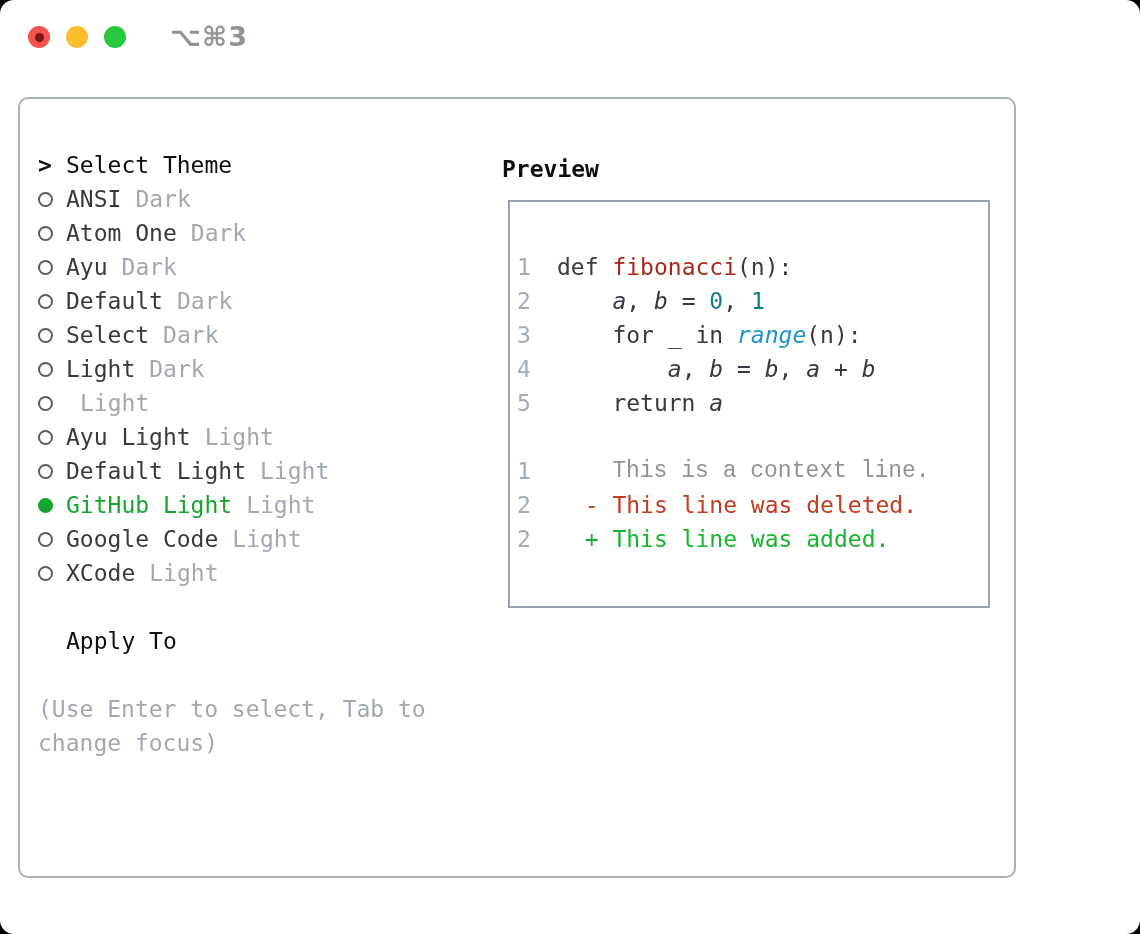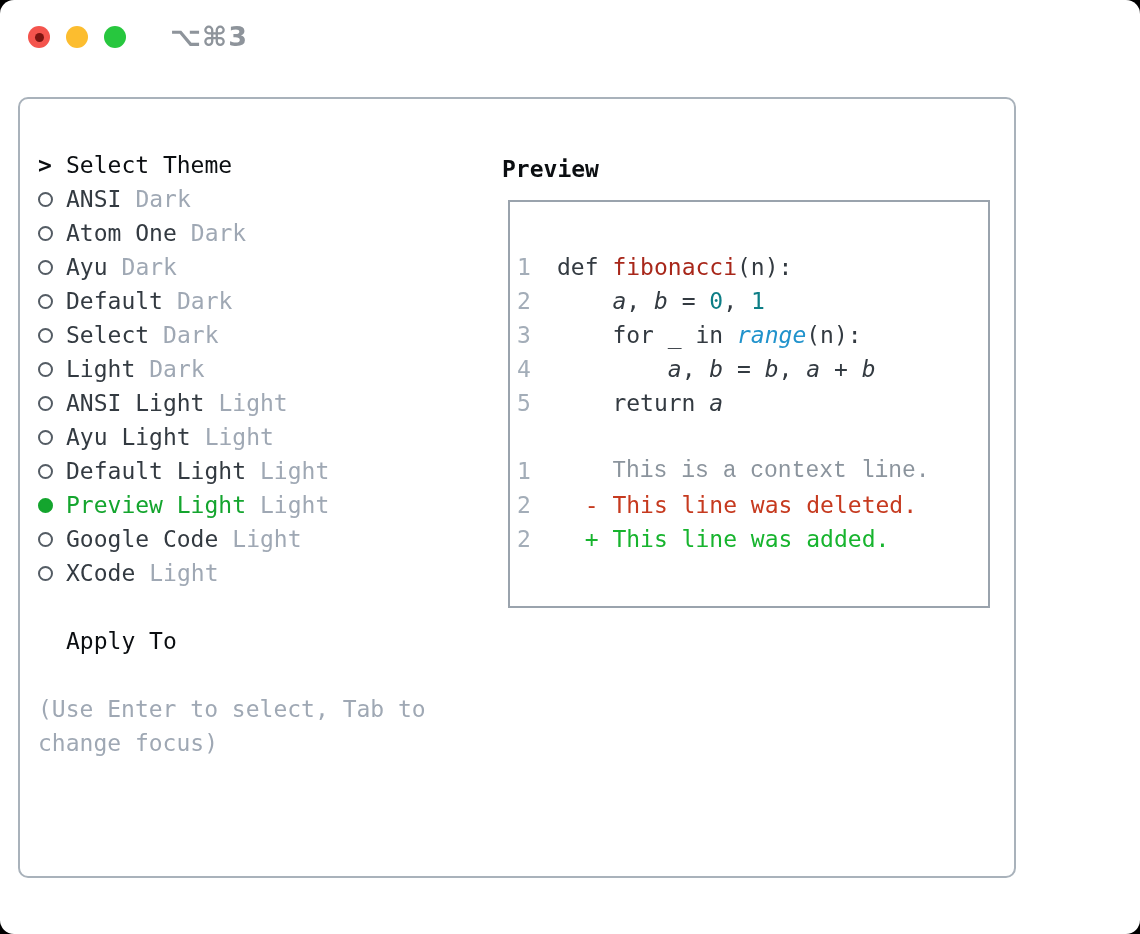--- a/index.html
+++ b/index.html
@@ -72,24 +72,24 @@
         <div class="row">
           <span class="prefix">&gt;</span><span class="section-title">Select Theme</span>
         </div>
         <div id="theme-list">
             <div class="row"><span class="marker"><span class="circle"></span></span><span class="t-name">ANSI</span><span class="t-variant">Dark</span></div>
             <div class="row"><span class="marker"><span class="circle"></span></span><span class="t-name">Atom One</span><span class="t-variant">Dark</span></div>
             <div class="row"><span class="marker"><span class="circle"></span></span><span class="t-name">Ayu</span><span class="t-variant">Dark</span></div>
             <div class="row"><span class="marker"><span class="circle"></span></span><span class="t-name">Default</span><span class="t-variant">Dark</span></div>
             <div class="row"><span class="marker"><span class="circle"></span></span><span class="t-name">Select</span><span class="t-variant">Dark</span></div>
             <div class="row"><span class="marker"><span class="circle"></span></span><span class="t-name">Light</span><span class="t-variant">Dark</span></div>
-            <div class="row"><span class="marker"><span class="circle"></span></span><span class="t-name">ANSI Light</span><span class="t-variant">Light</span></div>
+            <div class="row"><span class="marker"><span class="circle"></span></span><span class="t-variant">Light</span></div>
             <div class="row"><span class="marker"><span class="circle"></span></span><span class="t-name">Ayu Light</span><span class="t-variant">Light</span></div>
             <div class="row"><span class="marker"><span class="circle"></span></span><span class="t-name">Default Light</span><span class="t-variant">Light</span></div>
-            <div class="row"><span class="marker"><span class="circle sel"></span></span><span class="t-name sel">Preview Light</span><span class="t-variant">Light</span></div>
+            <div class="row"><span class="marker"><span class="circle sel"></span></span><span class="t-name sel">GitHub Light</span><span class="t-variant">Light</span></div>
             <div class="row"><span class="marker"><span class="circle"></span></span><span class="t-name">Google Code</span><span class="t-variant">Light</span></div>
             <div class="row"><span class="marker"><span class="circle"></span></span><span class="t-name">XCode</span><span class="t-variant">Light</span></div>
           </div>
         <div class="spacer"></div>
         <div class="row">
           <span class="marker"></span><span class="plain-title">Apply To</span>
         </div>
         <div class="spacer"></div>
         <div class="hint-line">(Use Enter to select, Tab to</div>
         <div class="hint-line">change focus)</div>

